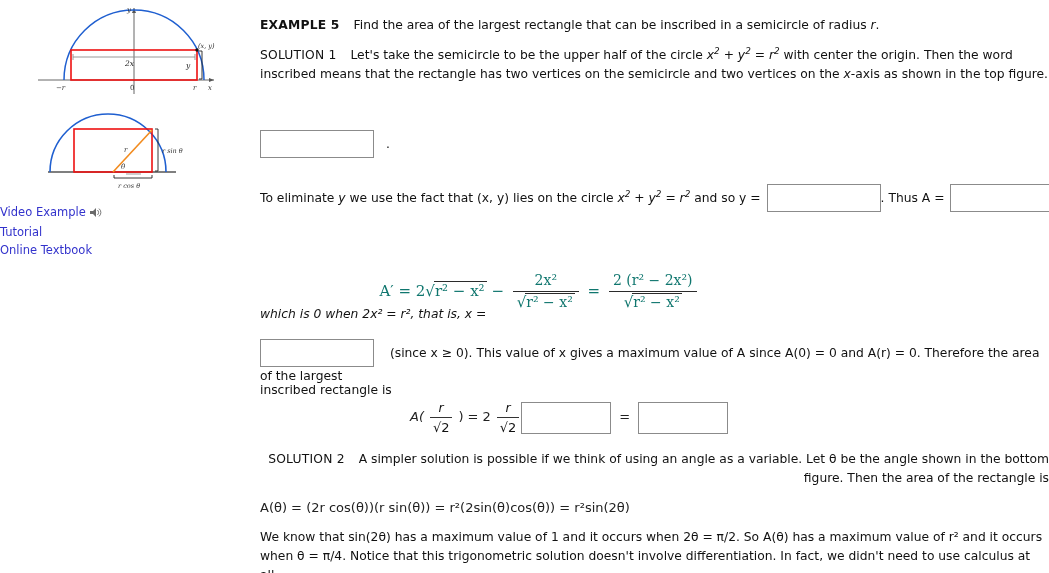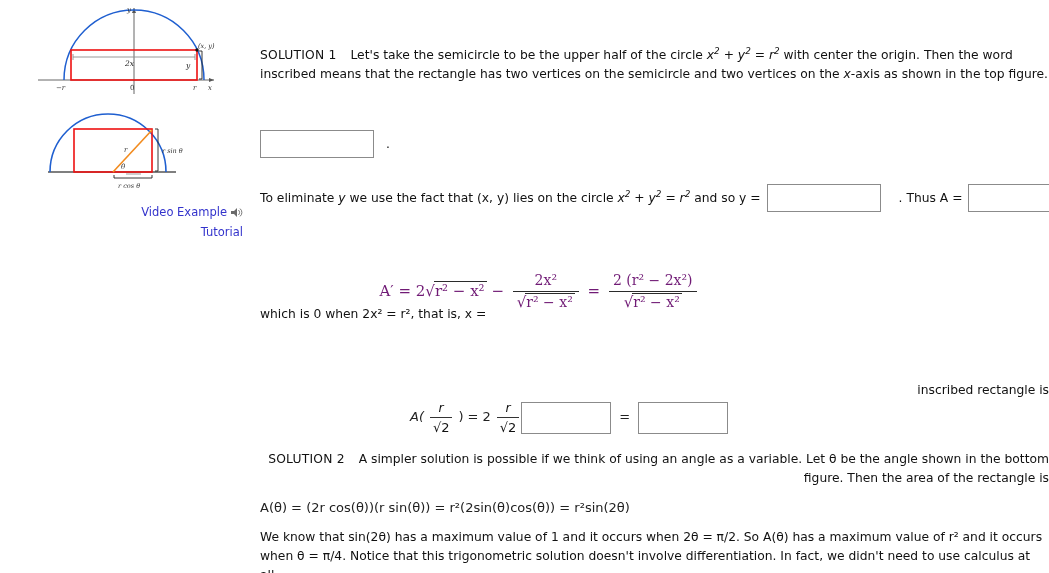--- a/index.html
+++ b/index.html
@@ -28,21 +28,21 @@
     position: absolute;
     left: 26px;
   }
   #figure-top { top: 2px; }
   #figure-bottom { top: 104px; }
   .links-block {
     position: absolute;
     left: 0;
     top: 203px;
     width: 243px;
-    text-align: right;
+    text-align: left;
     line-height: 18px;
   }
   .link {
     display: inline-block;
     color: #3333cc;
     font-size: 11.5px;
     cursor: pointer;
     white-space: nowrap;
   }
   .link-row { display: block; }
@@ -78,33 +78,33 @@
   }
   .ansbox.wide { width: 112px; }
   
   #p-example      { position: absolute; left: 0;  top: 16px;  width: 789px; }
   #p-solution1    { position: absolute; left: 0;  top: 46px;  width: 789px; }
   #p-let          { position: absolute; left: 0;  top: 97px;  width: 789px; }
   #row-area-box   { position: absolute; left: 0;  top: 130px; }
   #p-eliminate    { position: absolute; left: 0;  top: 184px; white-space: nowrap; }
   #p-domain       { position: absolute; left: 0;  top: 235px; width: 789px; }
   #eq-derivative  { position: absolute; left: 0;  top: 255px; width: 560px; text-align: center; }
-  #p-whichis      { position: absolute; left: 0;  top: 305px; width: 789px; }
+  #p-whichis      { position: absolute; left: 0;  top: 305px; width: 789px; font-style: italic; }
   #row-x-box      { position: absolute; left: 0;  top: 339px; width: 789px; }
-  #p-inscribed    { position: absolute; left: 0;  top: 381px; width: 789px; text-align: right; }
+  #p-inscribed    { position: absolute; left: 0;  top: 381px; width: 789px; }
   #eq-arsqrt      { position: absolute; left: 0;  top: 398px; width: 640px; }
   #p-solution2    { position: absolute; left: 0;  top: 450px; width: 789px; text-align: right; }
   #eq-atheta      { position: absolute; left: 0;  top: 498px; width: 700px; text-align: left; }
   #p-weknow       { position: absolute; left: 0;  top: 528px; width: 789px; }
 
   
   .mathserif {
     font-family: "DejaVu Serif", "Liberation Serif", serif;
     font-size: 15px;
-    color: #701a75;
+    color: #0f766e;
   }
   .frac {
     display: inline-block;
     vertical-align: middle;
     text-align: center;
     margin: 16px 4px;
   }
   .frac .num {
     display: block;
     padding: 0 4px 1px 4px;
@@ -208,38 +208,44 @@
         <svg width="13" height="11" viewBox="0 0 13 11" xmlns="http://www.w3.org/2000/svg">
           <polygon points="1,4 4,4 7,1 7,10 4,7 1,7" fill="#6a6a6a"></polygon>
           <path d="M 8.4 3 A 3.2 3.2 0 0 1 8.4 8" fill="none" stroke="#6a6a6a" stroke-width="0.9"></path>
           <path d="M 10 1.6 A 5 5 0 0 1 10 9.4" fill="none" stroke="#6a6a6a" stroke-width="0.9"></path>
         </svg>
       </span>
     </span>
     <span class="link-row">
       <span class="link">Tutorial</span>
     </span>
+    <span class="link-row">
+      <span class="link">Online Textbook</span>
+    </span>
   </div>
 </div>
 
 <div id="content">
 
+  <div class="para" id="p-example">
+    <span class="lbl">EXAMPLE 5</span><span class="sp-wide"></span><span>Find the area of the largest rectangle that can be inscribed in a semicircle of radius </span><i class="v">r</i><span>.</span>
+  </div>
 
   <div class="para" id="p-solution1">
     <span class="lbl-plain">SOLUTION 1</span><span class="sp-wide"></span><span>Let's take the semicircle to be the upper half of the circle </span><i class="v">x<sup>2</sup> + y<sup>2</sup> = r<sup>2</sup></i><span> with center the origin. Then the word inscribed means that the rectangle has two vertices on the semicircle and two vertices on the </span><i class="v">x</i><span>-axis as shown in the top figure.</span>
   </div>
 
 
   <div id="row-area-box">
     <span class="ansbox wide"></span>
     <span style="margin-left:8px">.</span>
   </div>
 
   <div class="para" id="p-eliminate">
-    <span>To eliminate </span><i class="v">y</i><span> we use the fact that (x, y) lies on the circle </span><i class="v">x<sup>2</sup> + y<sup>2</sup> = r<sup>2</sup></i><span> and so y =</span><span class="ansbox wide" style="margin-left:6px"></span><span style="margin-left:18px">. Thus A =</span><span class="ansbox wide" style="margin-left:6px"></span>
+    <span>To eliminate </span><i class="v">y</i><span> we use the fact that (x, y) lies on the circle </span><i class="v">x<sup>2</sup> + y<sup>2</sup> = r<sup>2</sup></i><span> and so y =</span><span class="ansbox wide" style="margin-left:6px"></span><span style="margin-left:0">. Thus A =</span><span class="ansbox wide" style="margin-left:6px"></span>
   </div>
 
 
   <div class="mathserif" id="eq-derivative">
     <span>A′ = 2</span><span class="radical">√</span><span class="sqrtspan">r² − x²</span>
     <span>−</span>
     <span class="frac">
       <span class="num">2x²</span>
       <span class="den"><span class="radical">√</span><span class="sqrtspan">r² − x²</span></span>
     </span>
@@ -247,20 +253,24 @@
     <span class="frac">
       <span class="num">2 (r² − 2x²)</span>
       <span class="den"><span class="radical">√</span><span class="sqrtspan">r² − x²</span></span>
     </span>
   </div>
 
   <div class="para" id="p-whichis">
     <span>which is 0 when 2x² = r², that is, x =</span>
   </div>
 
+  <div id="row-x-box">
+    <span class="ansbox wide"></span>
+    <span style="margin-left:12px">(since x ≥ 0). This value of x gives a maximum value of A since A(0) = 0 and A(r) = 0. Therefore the area of the largest</span>
+  </div>
 
   <div class="para" id="p-inscribed">
     <span>inscribed rectangle is</span>
   </div>
 
   <div id="eq-arsqrt" style="padding-left:150px;">
     <span class="eqtext" style="font-style:italic">A(</span>
     <span class="inl-frac">
       <span class="num">r</span>
       <span class="den">√2</span>

